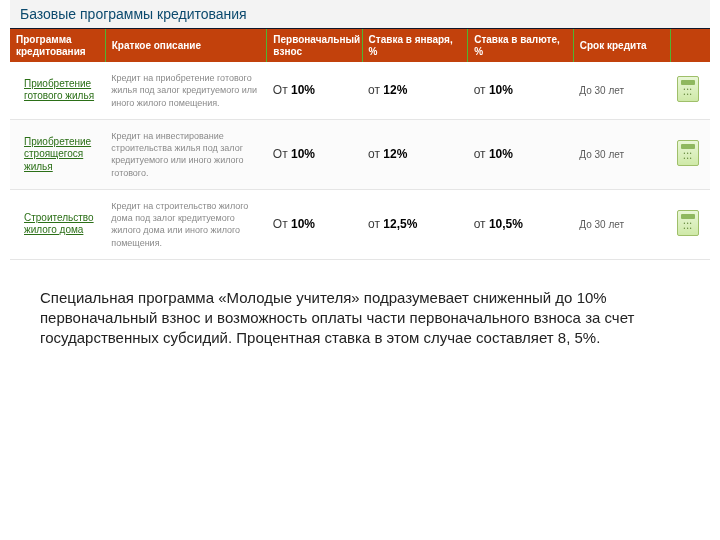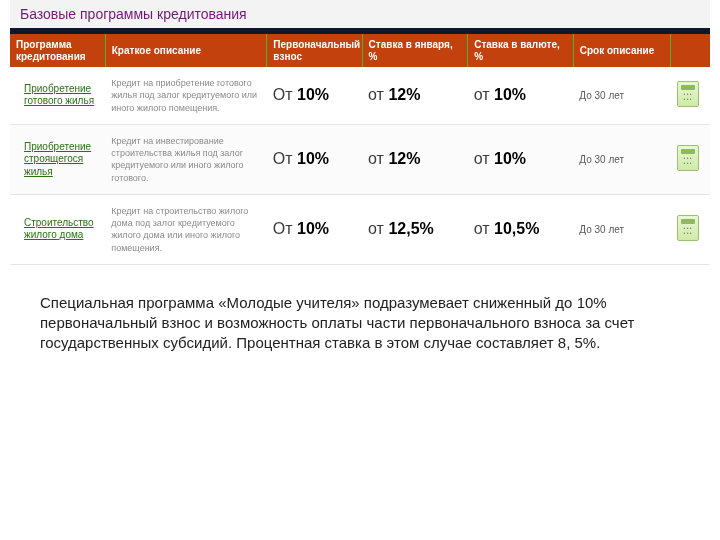--- a/index.html
+++ b/index.html
@@ -9,24 +9,24 @@
     font-family: Arial, Helvetica, sans-serif;
     background: #ffffff;
     overflow: hidden;
   }
   .panel {
     width: 700px;
     margin: 0 auto;
   }
   .title-bar {
     background: #f3f3f3;
-    color: #701a75;
+    color: #0c4a6e;
     font-size: 14px;
     padding: 6px 10px;
-    border-bottom: 6px solid #0f172a;
+    border-bottom: 1px solid #0f172a;
   }
   table {
     border-collapse: collapse;
     width: 100%;
     table-layout: fixed;
   }
   thead tr {
     background: #c2410c;
     color: #ffffff;
   }
@@ -61,21 +61,21 @@
 
   .prog-name {
     color: #2b6f17;
     text-decoration: underline;
     font-size: 10px;
     line-height: 1.25;
     display: inline-block;
     margin-left: 8px;
   }
   .desc { color: #8a8a8a; font-size: 9px; line-height: 1.25; }
-  .val  { font-size: 16px; color: #3a3a3a; }
+  .val  { font-size: 12px; color: #3a3a3a; }
   .val b { color: #000; font-weight: bold; }
   .term { font-size: 10px; color: #5a5a5a; margin-top: 21px; }
   .calc-icon {
     width: 22px; height: 26px;
     background: linear-gradient(#e9f7d7,#cfe9a8);
     border: 1px solid #9fbf6a;
     border-radius: 2px;
     position: relative;
     display: inline-block;
   }
@@ -118,21 +118,21 @@
         <col class="col-term">
         <col class="col-icon">
     </colgroup>
     <thead>
       <tr>
         <th>Программа кредитования</th>
         <th>Краткое описание</th>
         <th>Первоначальный взнос</th>
         <th>Ставка в января, %</th>
         <th>Ставка в валюте, %</th>
-        <th>Срок описание</th>
+        <th>Срок кредита</th>
         <th></th>
       </tr>
     </thead>
     <tbody id="tbody">
         <tr>
           <td><a href="#" class="prog-name">Приобретение готового жилья</a></td>
           <td><span class="desc">Кредит на приобретение готового жилья под залог кредитуемого или иного жилого помещения.</span></td>
           <td><span class="val">От <b>10%</b></span></td>
           <td><span class="val">от <b>12%</b></span></td>
           <td><span class="val">от <b>10%</b></span></td>

